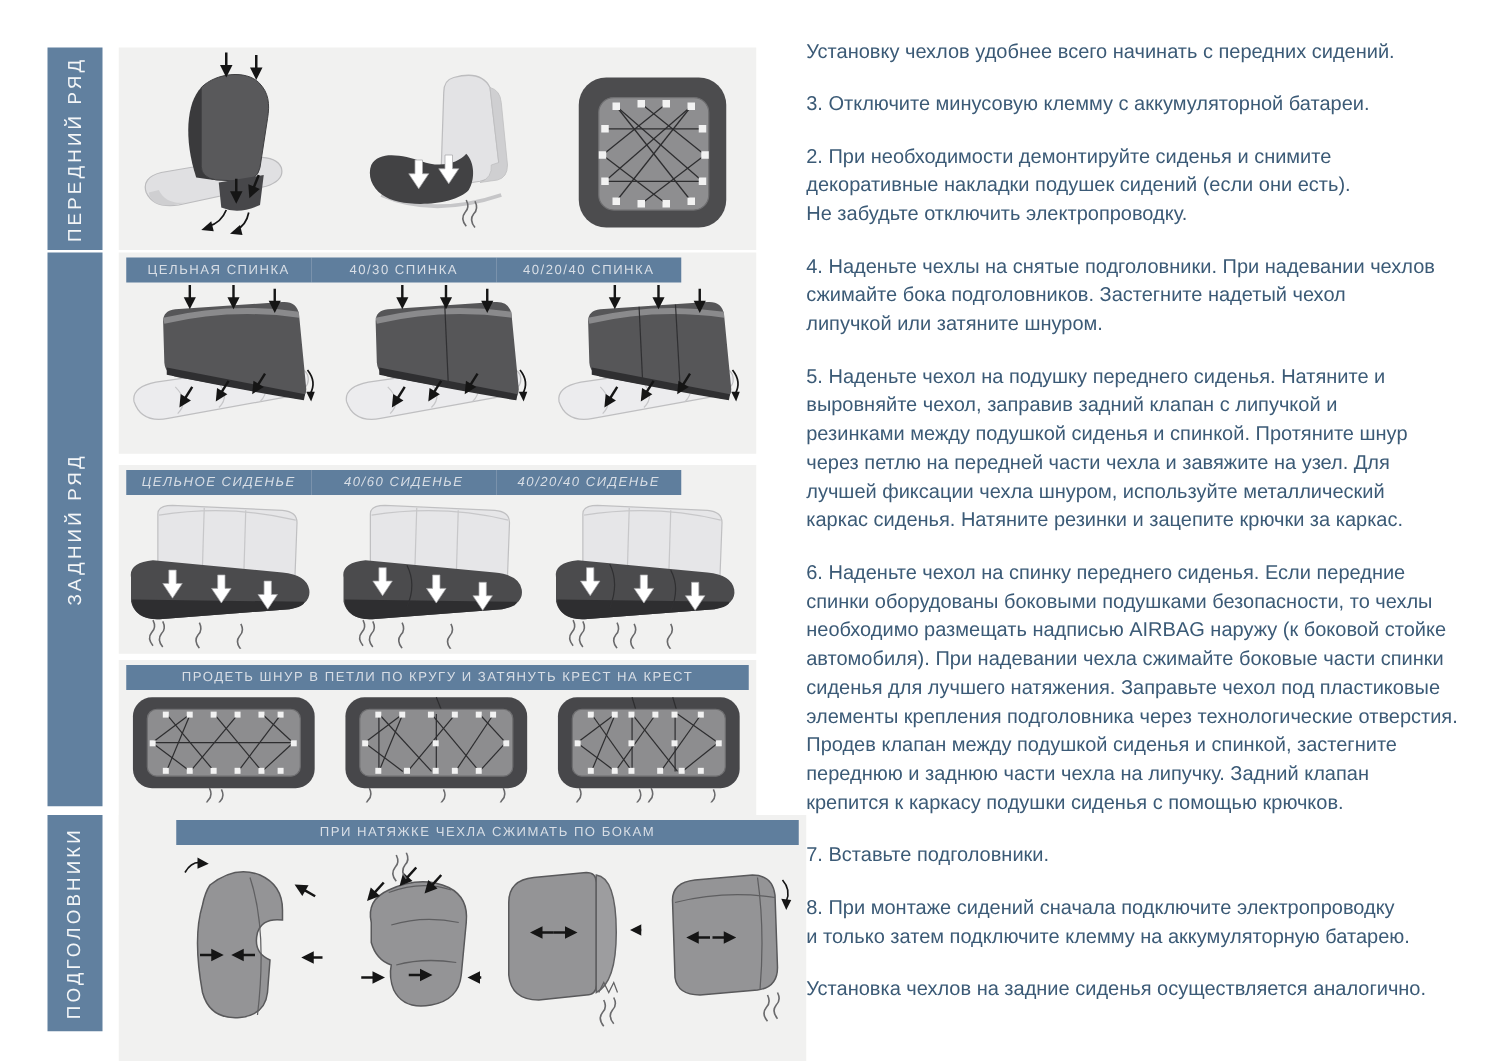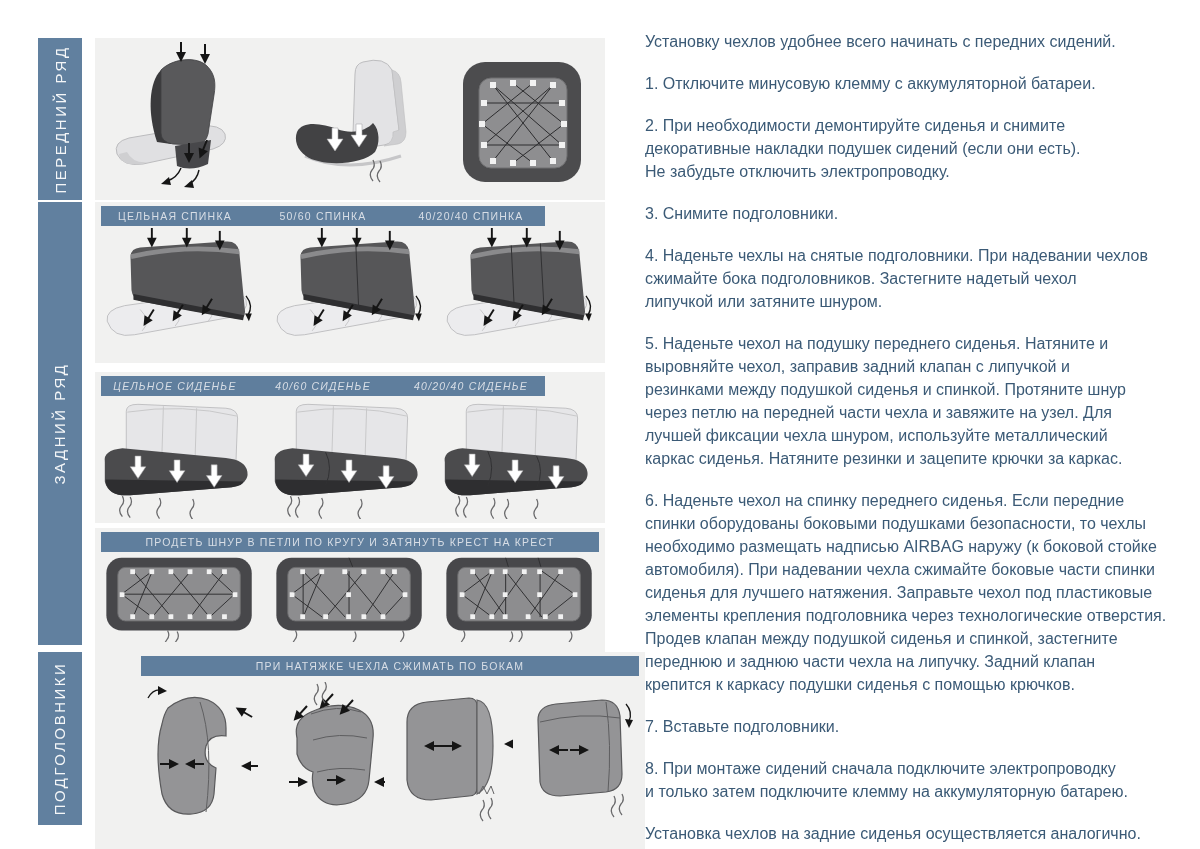--- a/index.html
+++ b/index.html
@@ -144,21 +144,21 @@
               <rect x="46" y="60" width="6" height="6"></rect>
           </g>
         </svg>
       </div>
     </div>
   </div>
 
   <div class="block" id="block-backrests">
     <div class="banner-row">
       <div class="banner">ЦЕЛЬНАЯ СПИНКА</div>
-      <div class="banner">50/60 СПИНКА</div>
+      <div class="banner">40/30 СПИНКА</div>
       <div class="banner">40/20/40 СПИНКА</div>
     </div>
     <div class="row3" style="height:136px;align-items:center;">
 
       <div class="cell">
         <svg width="166" height="132" viewBox="0 0 170 136">
           <path d="M10 96 Q8 84 28 80 L126 66 Q148 64 153 74 Q157 86 137 92 L38 110 Q16 114 10 96 Z" fill="#ececee" stroke="#bfbfc1"></path>
           <path class="seam" d="M44 84 q12 12 2 22"></path>
             <path class="seam" d="M78 79 q12 12 2 22"></path>
             <path class="seam" d="M112 74 q12 12 2 22"></path>
@@ -496,25 +496,24 @@
           <polygon points="103,37 107,46 111,38" fill="#151515"></polygon>
           <use href="#cord" x="92" y="114"></use>
             <use href="#cord" x="100" y="112"></use>
         </svg>
       </div>
     </div>
   </div>
 
   <div class="instructions">
     <p>Установку чехлов удобнее всего начинать с передних сидений.</p>
-    <p>1. Отключите минусовую клемму с аккумуляторной батареи.</p>
+    <p>3. Отключите минусовую клемму с аккумуляторной батареи.</p>
     <p>2. При необходимости демонтируйте сиденья и снимите
 декоративные накладки подушек сидений (если они есть).
 Не забудьте отключить электропроводку.</p>
-    <p>3. Снимите подголовники.</p>
     <p>4. Наденьте чехлы на снятые подголовники. При надевании чехлов
 сжимайте бока подголовников. Застегните надетый чехол
 липучкой или затяните шнуром.</p>
     <p>5. Наденьте чехол на подушку переднего сиденья. Натяните и
 выровняйте чехол, заправив задний клапан с липучкой и
 резинками между подушкой сиденья и спинкой. Протяните шнур
 через петлю на передней части чехла и завяжите на узел. Для
 лучшей фиксации чехла шнуром, используйте металлический
 каркас сиденья. Натяните резинки и зацепите крючки за каркас.</p>
     <p>6. Наденьте чехол на спинку переднего сиденья. Если передние

